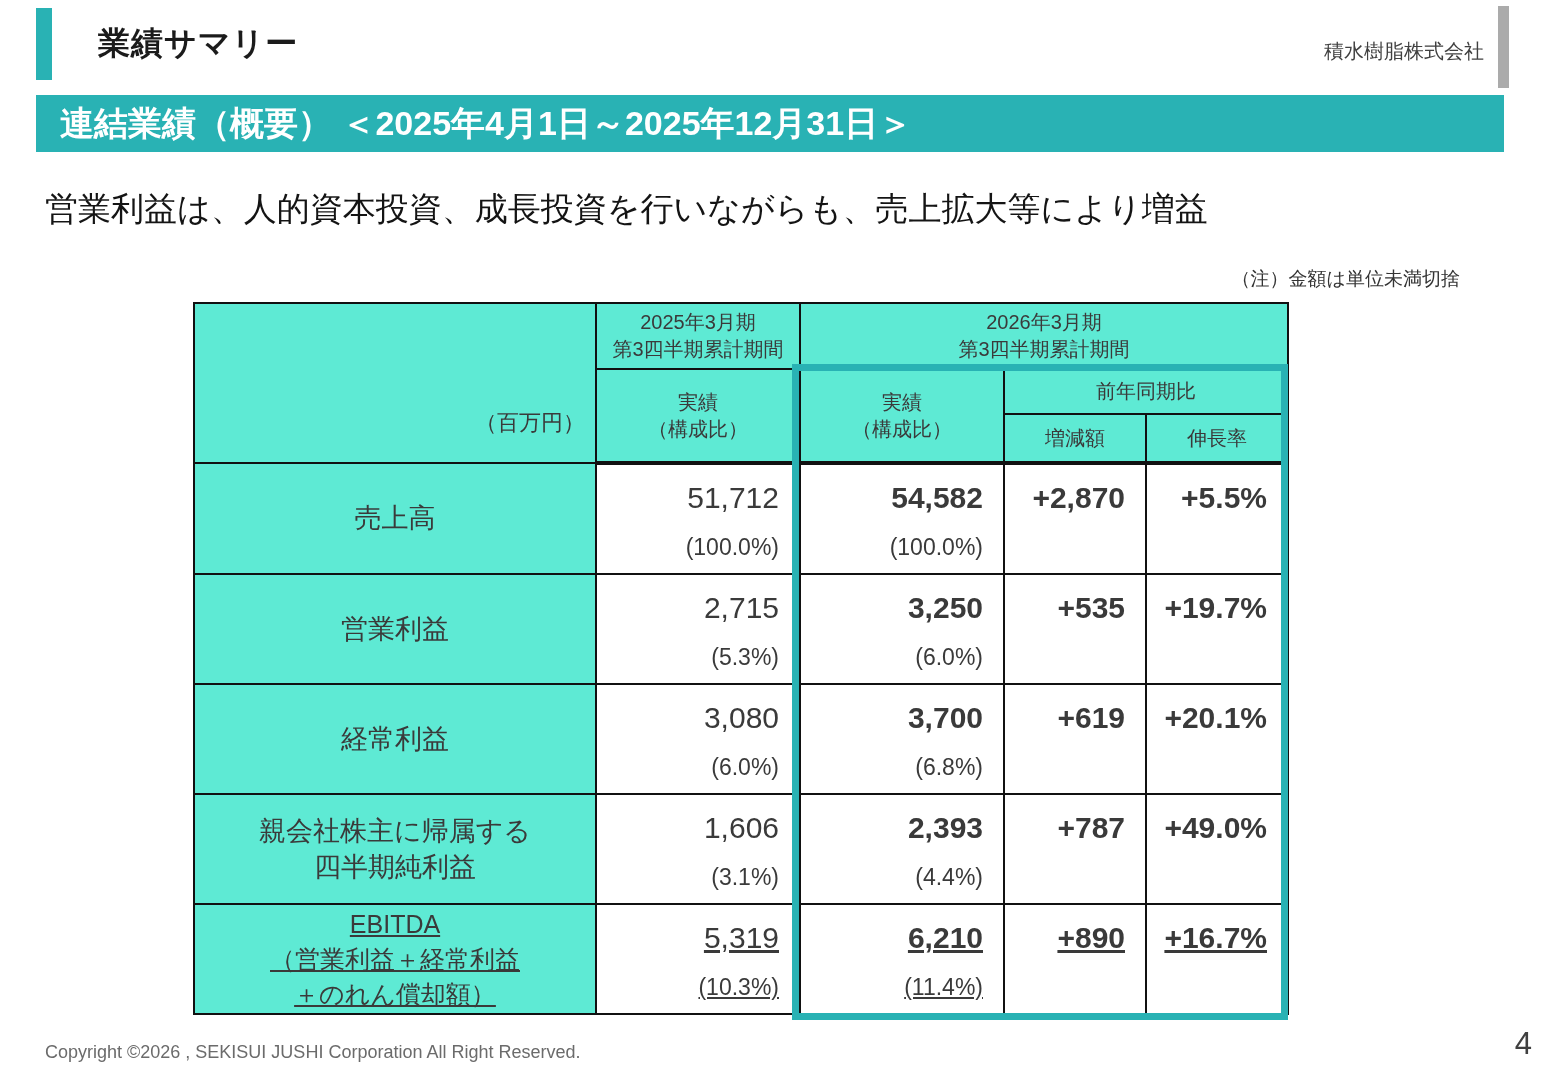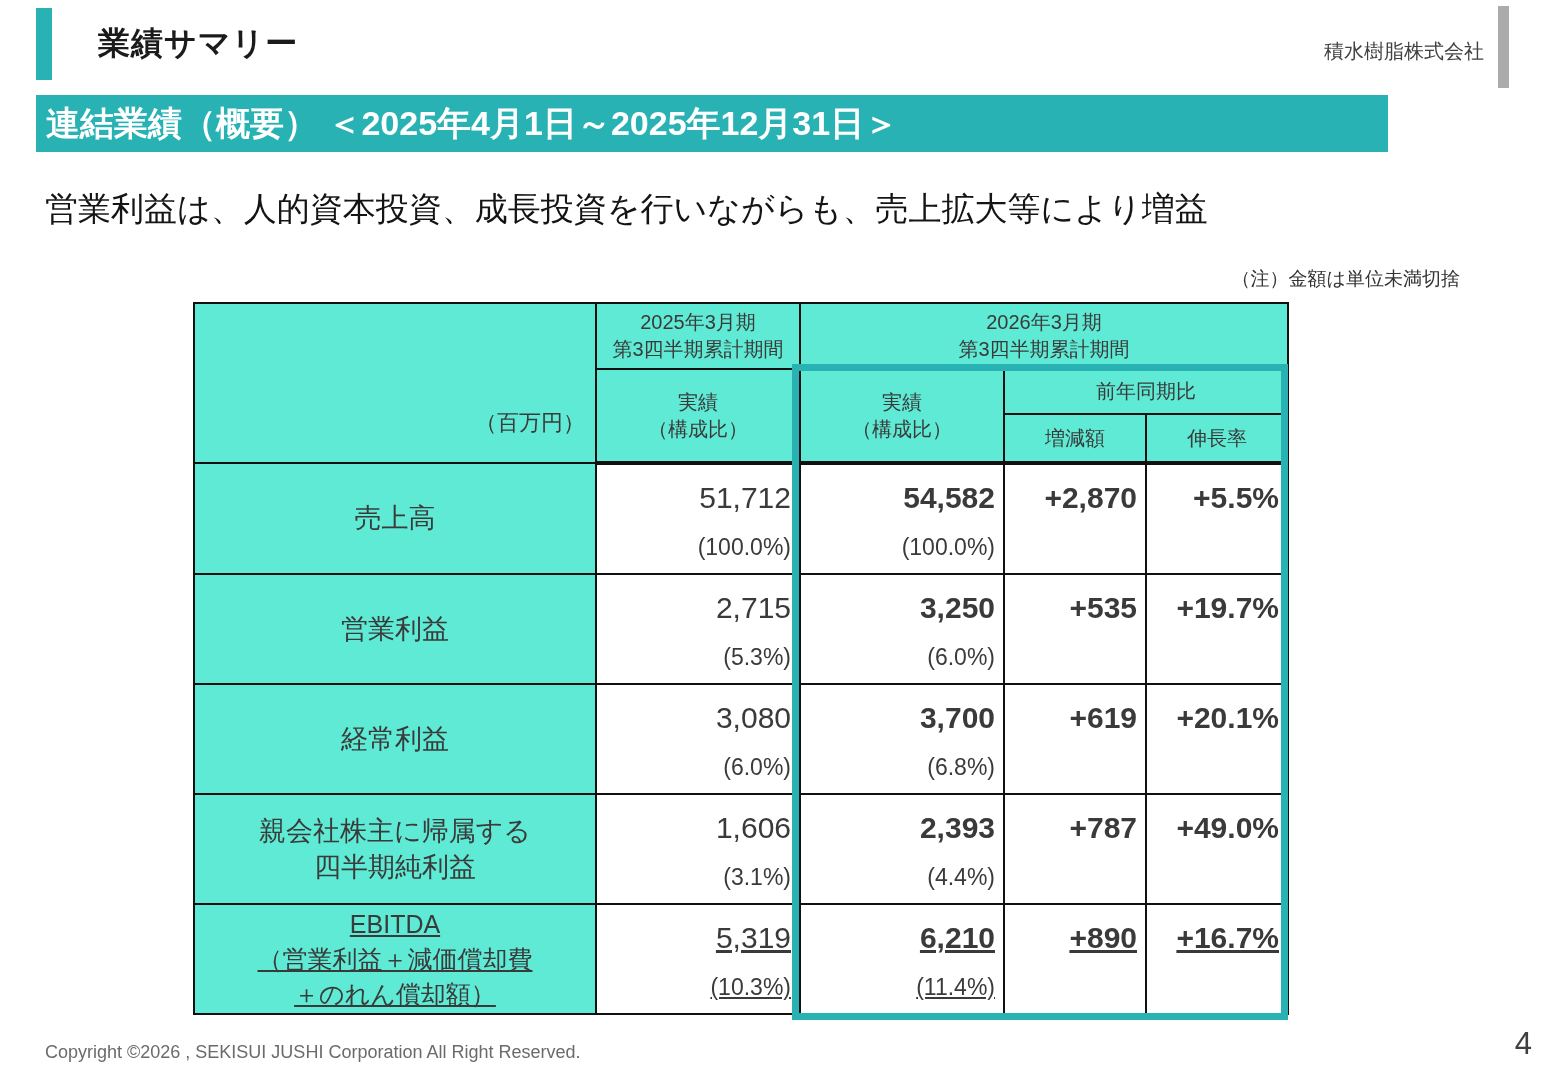--- a/index.html
+++ b/index.html
@@ -22,24 +22,24 @@
   .company{
     position:absolute;top:38px;right:76px;
     font-size:20px;color:#404040;
   }
   .gray-bar{
     position:absolute;top:6px;right:51px;width:11px;height:82px;
     background:#ababab;
   }
   
   .banner{
-    position:absolute;left:36px;top:95px;width:1352px;height:57px;
+    position:absolute;left:36px;top:95px;width:1468px;height:57px;
     background:#29b2b4;color:#ffffff;
     font-size:34px;font-weight:bold;line-height:57px;
-    padding-left:10px;box-sizing:border-box;
+    padding-left:24px;box-sizing:border-box;
     white-space:nowrap;
   }
   
   .summary{
     position:absolute;left:45px;top:186px;
     font-size:33px;color:#141414;line-height:1.38;
     white-space:nowrap;
   }
   .note{
     position:absolute;top:266px;right:100px;
@@ -70,21 +70,21 @@
   }
   td.subhead.span2{border-bottom:4px solid #111111;}
   .hrow3 td.subhead{border-bottom:4px solid #111111;}
   td.rowlabel{
     text-align:center;vertical-align:middle;
     font-size:27px;line-height:1.35;
   }
   td.rowlabel.small{font-size:25px;line-height:1.4;}
   td.num{
     text-align:right;vertical-align:top;
-    padding:16px 8px 8px 6px;background:#ffffff;
+    padding:16px 20px 8px 6px;background:#ffffff;
   }
   .v{font-size:30px;line-height:1.1;}
   .p{font-size:23px;margin-top:20px;min-height:31px;}
   .b{font-weight:bold;}
   
   .highlight{
     position:absolute;left:599px;top:62px;width:496px;height:656px;
     border:7px solid #29b2b4;box-sizing:border-box;
     pointer-events:none;
   }
@@ -230,21 +230,21 @@
         <div class="v b">+787</div>
       </td>
       <td class="num">
         <div class="v b">+49.0%</div>
       </td>
     </tr>
 
     <tr class="drow last">
       <td class="rowlabel green small">
         <div>EBITDA</div>
-        <div>（営業利益＋減価償却費</div>
+        <div>（営業利益＋経常利益</div>
         <div>＋のれん償却額）</div>
       </td>
       <td class="num">
         <div class="v">5,319</div>
         <div class="p">(10.3%)</div>
       </td>
       <td class="num">
         <div class="v b">6,210</div>
         <div class="p">(11.4%)</div>
       </td>

